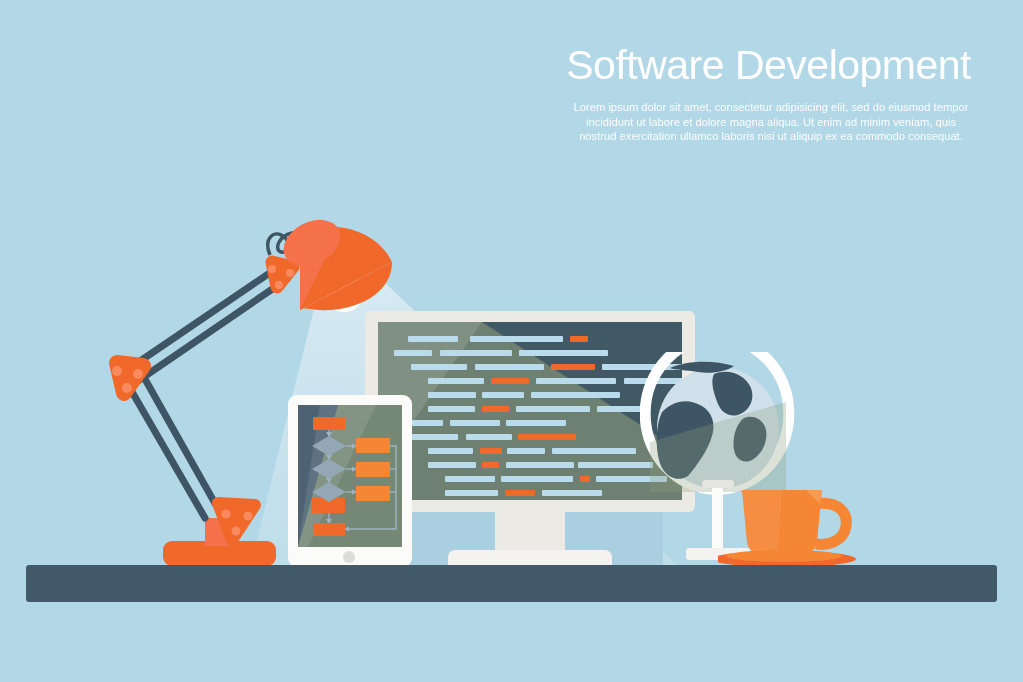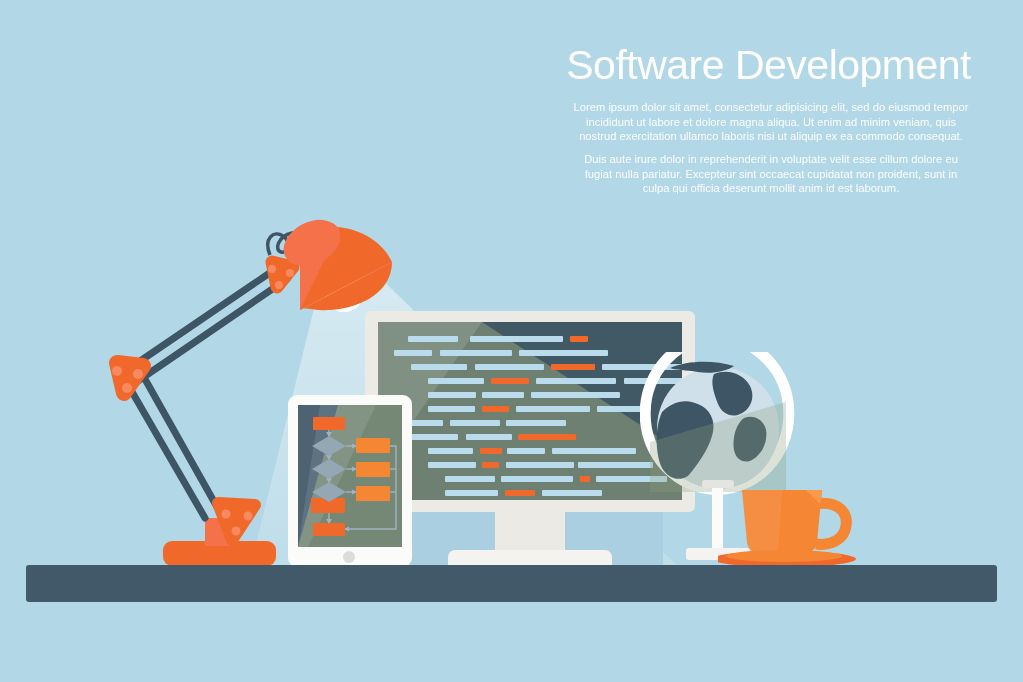--- a/index.html
+++ b/index.html
@@ -342,18 +342,17 @@
     <path d="M300 232 C336 218 378 232 392 262 L300 310 Z" fill="#f1682b"></path>
     <path d="M392 262 C392 290 364 308 330 310 C314 311 302 306 300 310 L392 262 Z" fill="#f1682b"></path>
     <path d="M300 232 C312 226 328 224 340 228 L300 310 Z" fill="#f4714a"></path>
     <ellipse cx="312" cy="243" rx="30" ry="21" transform="rotate(-27 312 243)" fill="#f4714a"></ellipse>
   </svg>
 
   <div class="abs nosel" id="headline">Software Development</div>
 
   <div class="abs nosel para" id="para1">Lorem ipsum dolor sit amet, consectetur adipisicing elit, sed do eiusmod tempor incididunt ut labore et dolore magna aliqua. Ut enim ad minim veniam, quis nostrud exercitation ullamco laboris nisi ut aliquip ex ea commodo consequat.</div>
 
-  <div class="abs nosel para" id="para2">Duis aute irure dolor in reprehenderit in voluptate velit esse cillum dolore eu fugiat nulla pariatur. Excepteur sint occaecat cupidatat non proident, sunt in culpa qui officia deserunt mollit anim id est laborum.</div>
 
 
   <div class="abs" id="desk"></div>
 
 </div>
 
 </body></html>

